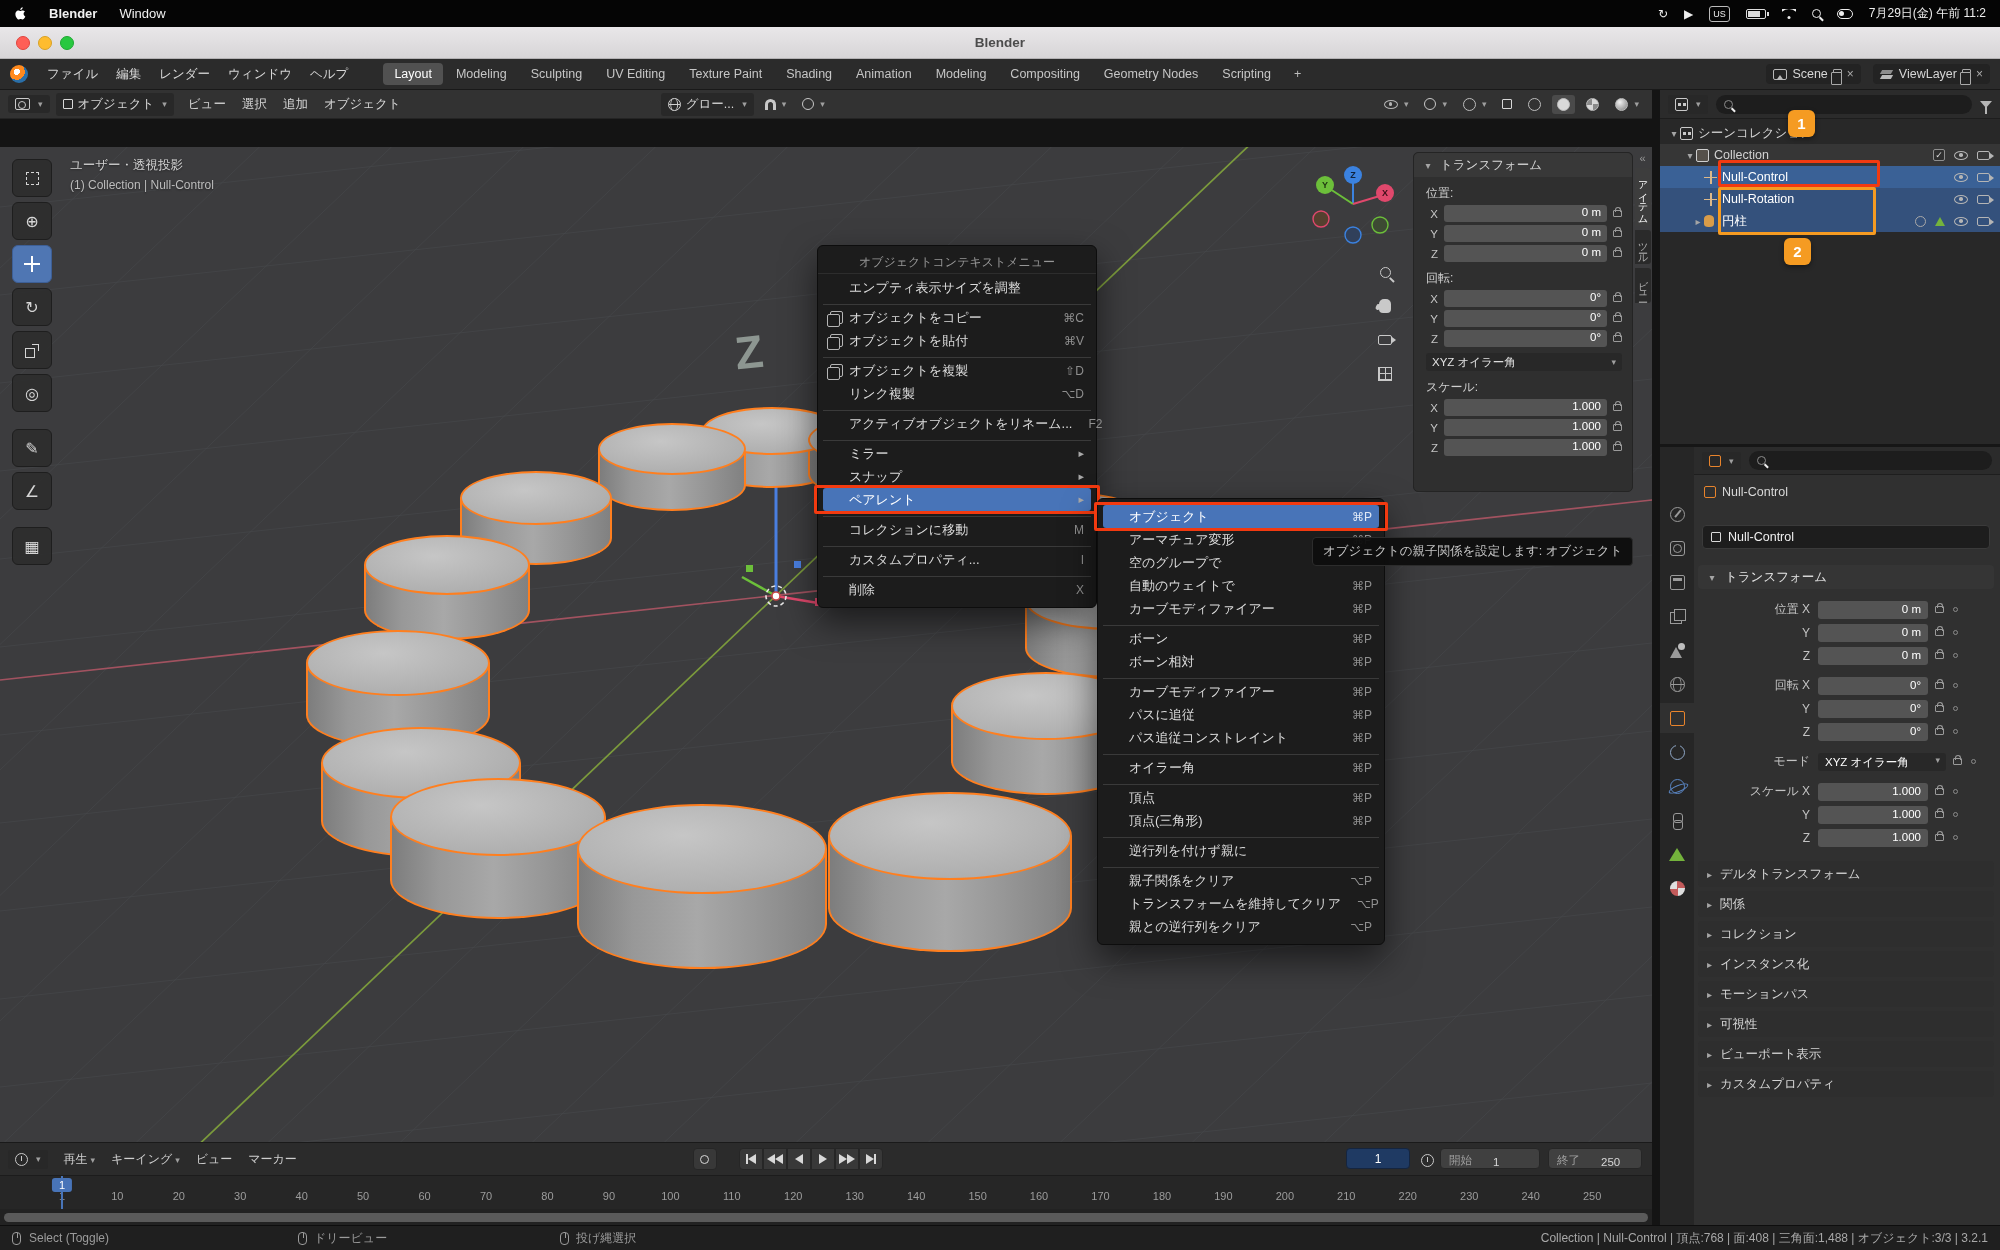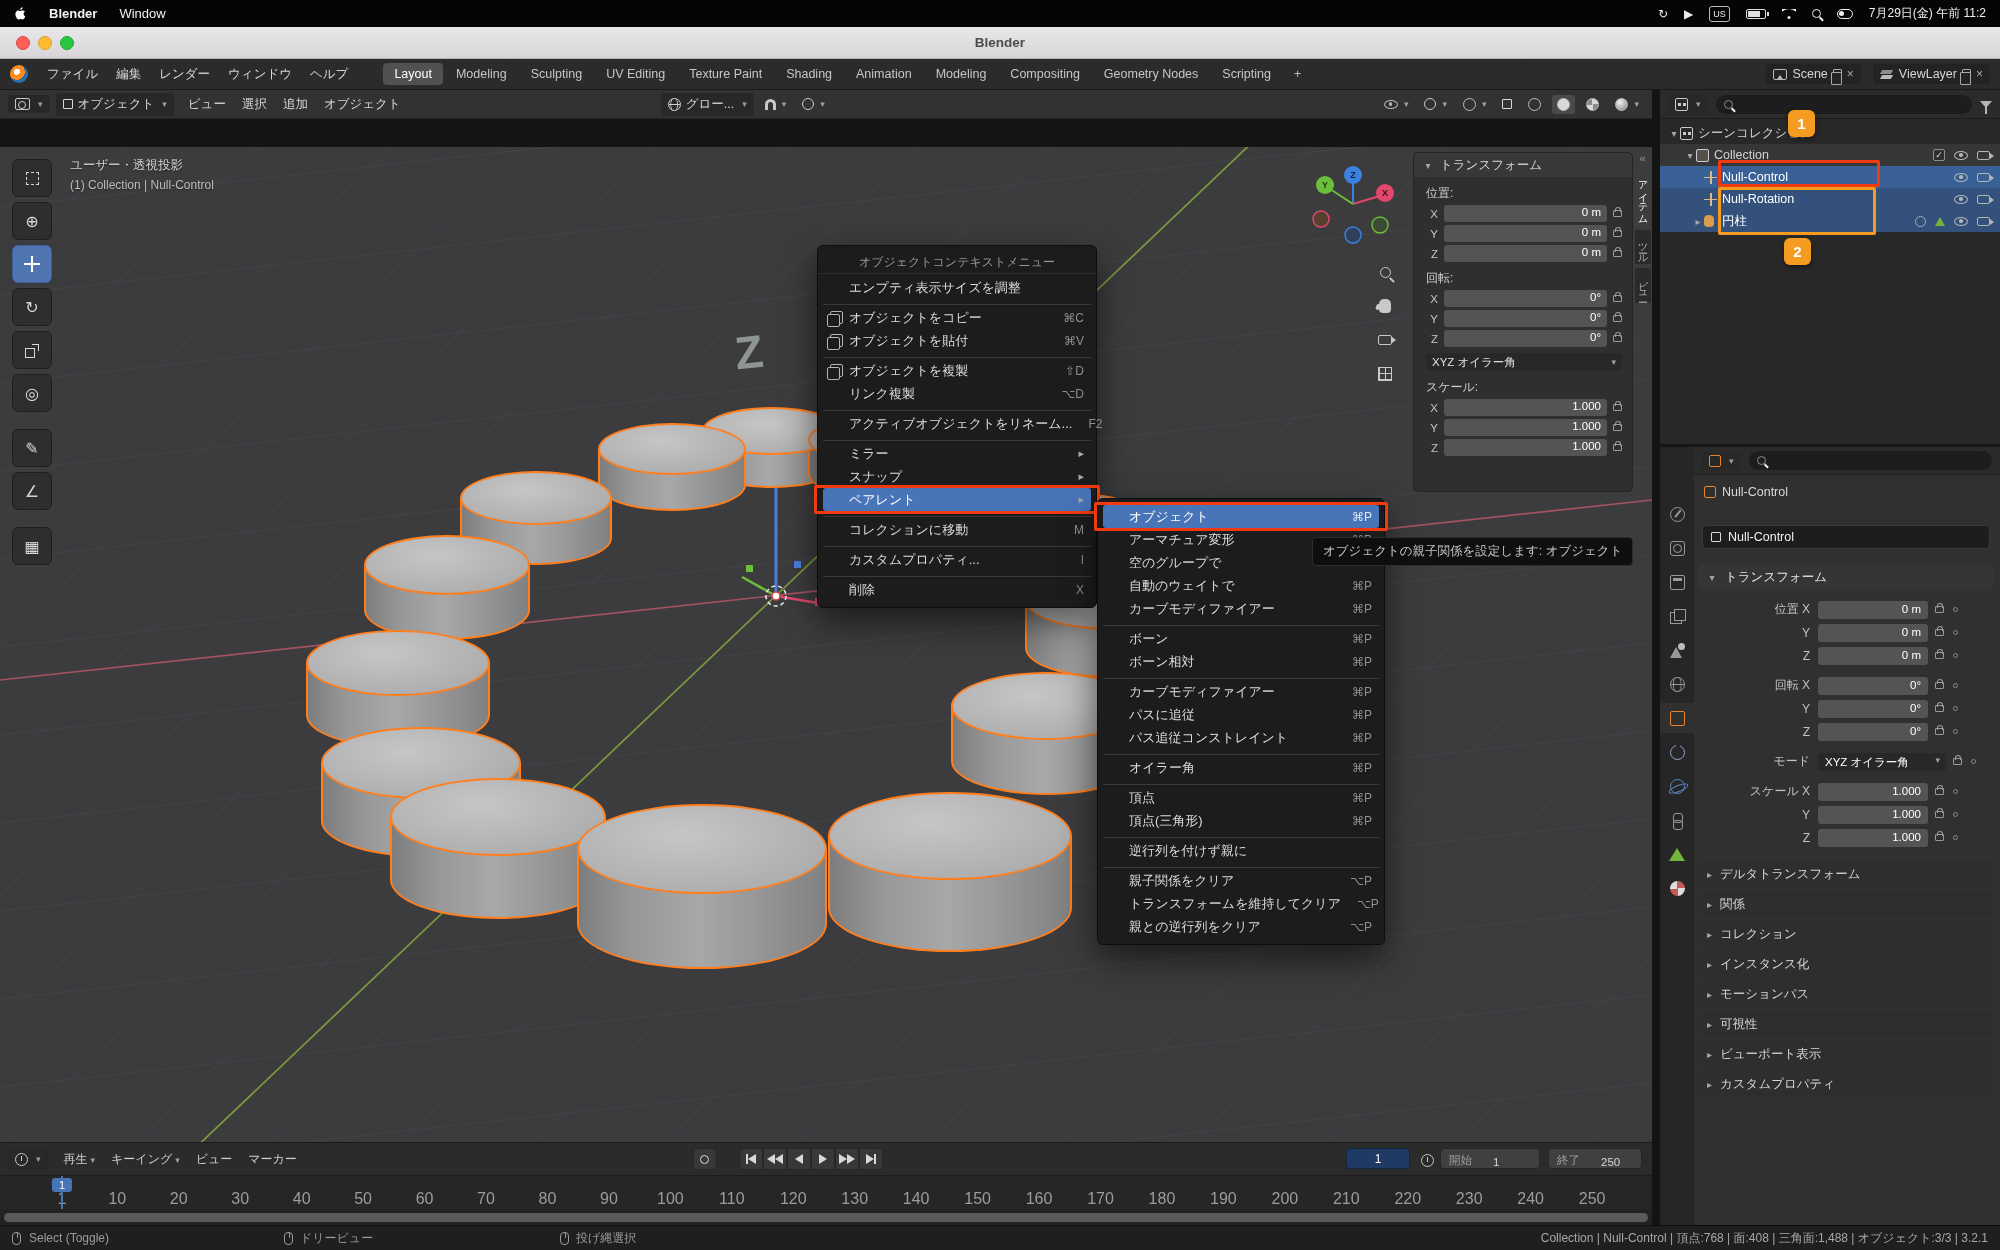--- a/index.html
+++ b/index.html
@@ -172,21 +172,21 @@
 .pb{width:24px;height:22px;background:#383838;border:1px solid #262626;display:flex;align-items:center;justify-content:center;color:#d8d8d8}
 .pb:first-child{border-radius:4px 0 0 4px}
 .pbgroup{display:flex;margin-left:60px}
 .tri-r{width:0;height:0;border-top:5px solid transparent;border-bottom:5px solid transparent;border-left:8px solid #d8d8d8}
 .tri-l{width:0;height:0;border-top:5px solid transparent;border-bottom:5px solid transparent;border-right:8px solid #d8d8d8}
 .pbbar{width:2px;height:10px;background:#d8d8d8}
 .rec{width:9px;height:9px;border:1.6px solid #d8d8d8;border-radius:50%}
 .framefield{position:absolute;left:1346px;top:5px;width:64px;height:21px;background:#1f3a63;border:1px solid #15253f;border-radius:4px;color:#fff;font-size:12px;display:flex;align-items:center;justify-content:center}
 .rangefield{position:absolute;top:5px;height:21px;background:#404040;border:1px solid #262626;border-radius:4px;color:#d6d6d6;font-size:11.5px;display:flex;align-items:flex-end;gap:21px;padding:0 8px}
 #ruler{position:absolute;left:0;top:32px;width:1652px;height:34px;background:#262626;border-top:1px solid #1c1c1c}
-.ruler-num{position:absolute;top:14px;transform:translateX(-50%);color:#9c9c9c;font-size:16px}
+.ruler-num{position:absolute;top:14px;transform:translateX(-50%);color:#9c9c9c;font-size:11px}
 #playhead-line{position:absolute;left:61px;top:0;width:2px;height:34px;background:#4874b8}
 #playhead-badge{position:absolute;left:62px;top:2px;transform:translateX(-50%);background:#4874b8;color:#fff;font-size:11px;border-radius:3px;padding:1px 7px;z-index:2}
 #tl-scroll{position:absolute;left:0;top:66px;width:1652px;height:17px;background:#222}
 #tl-thumb{position:absolute;left:4px;top:4px;width:1644px;height:9px;background:#5a5a5a;border-radius:5px}
 
 
 #outliner{position:absolute;left:0;top:0;width:340px;height:357px;background:#282828;border-bottom:3px solid #161616}
 #ol-header{height:29px;background:#2b2b2b;border-bottom:1px solid #1d1d1d;display:flex;align-items:center;gap:8px;padding:0 8px}
 .searchbox{flex:1;height:19px;background:#1d1d1d;border-radius:10px;display:flex;align-items:center;gap:6px;padding:0 8px;color:#8b8b8b;font-size:11px}
 .i-funnel{width:0;height:0;border-left:6px solid transparent;border-right:6px solid transparent;border-top:7px solid #b5b5b5;position:relative}
@@ -1149,21 +1149,21 @@
             </div>
             </div>
         </div>
       </div>
     </div>
   </div>
 
   <div id="statusbar">
     <span class="i-mouse"></span>
     <span>Select (Toggle)</span>
-    <span class="sb-item" style="left:284px">
+    <span class="sb-item" style="left:298px">
       <span class="i-mouse"></span>
       <span>ドリービュー</span>
     </span>
     <span class="sb-item" style="left:560px">
       <span class="i-mouse"></span>
       <span>投げ縄選択</span>
     </span>
     <span class="right">Collection | Null-Control | 頂点:768 | 面:408 | 三角面:1,488 | オブジェクト:3/3 | 3.2.1</span>
   </div>
 </div>

